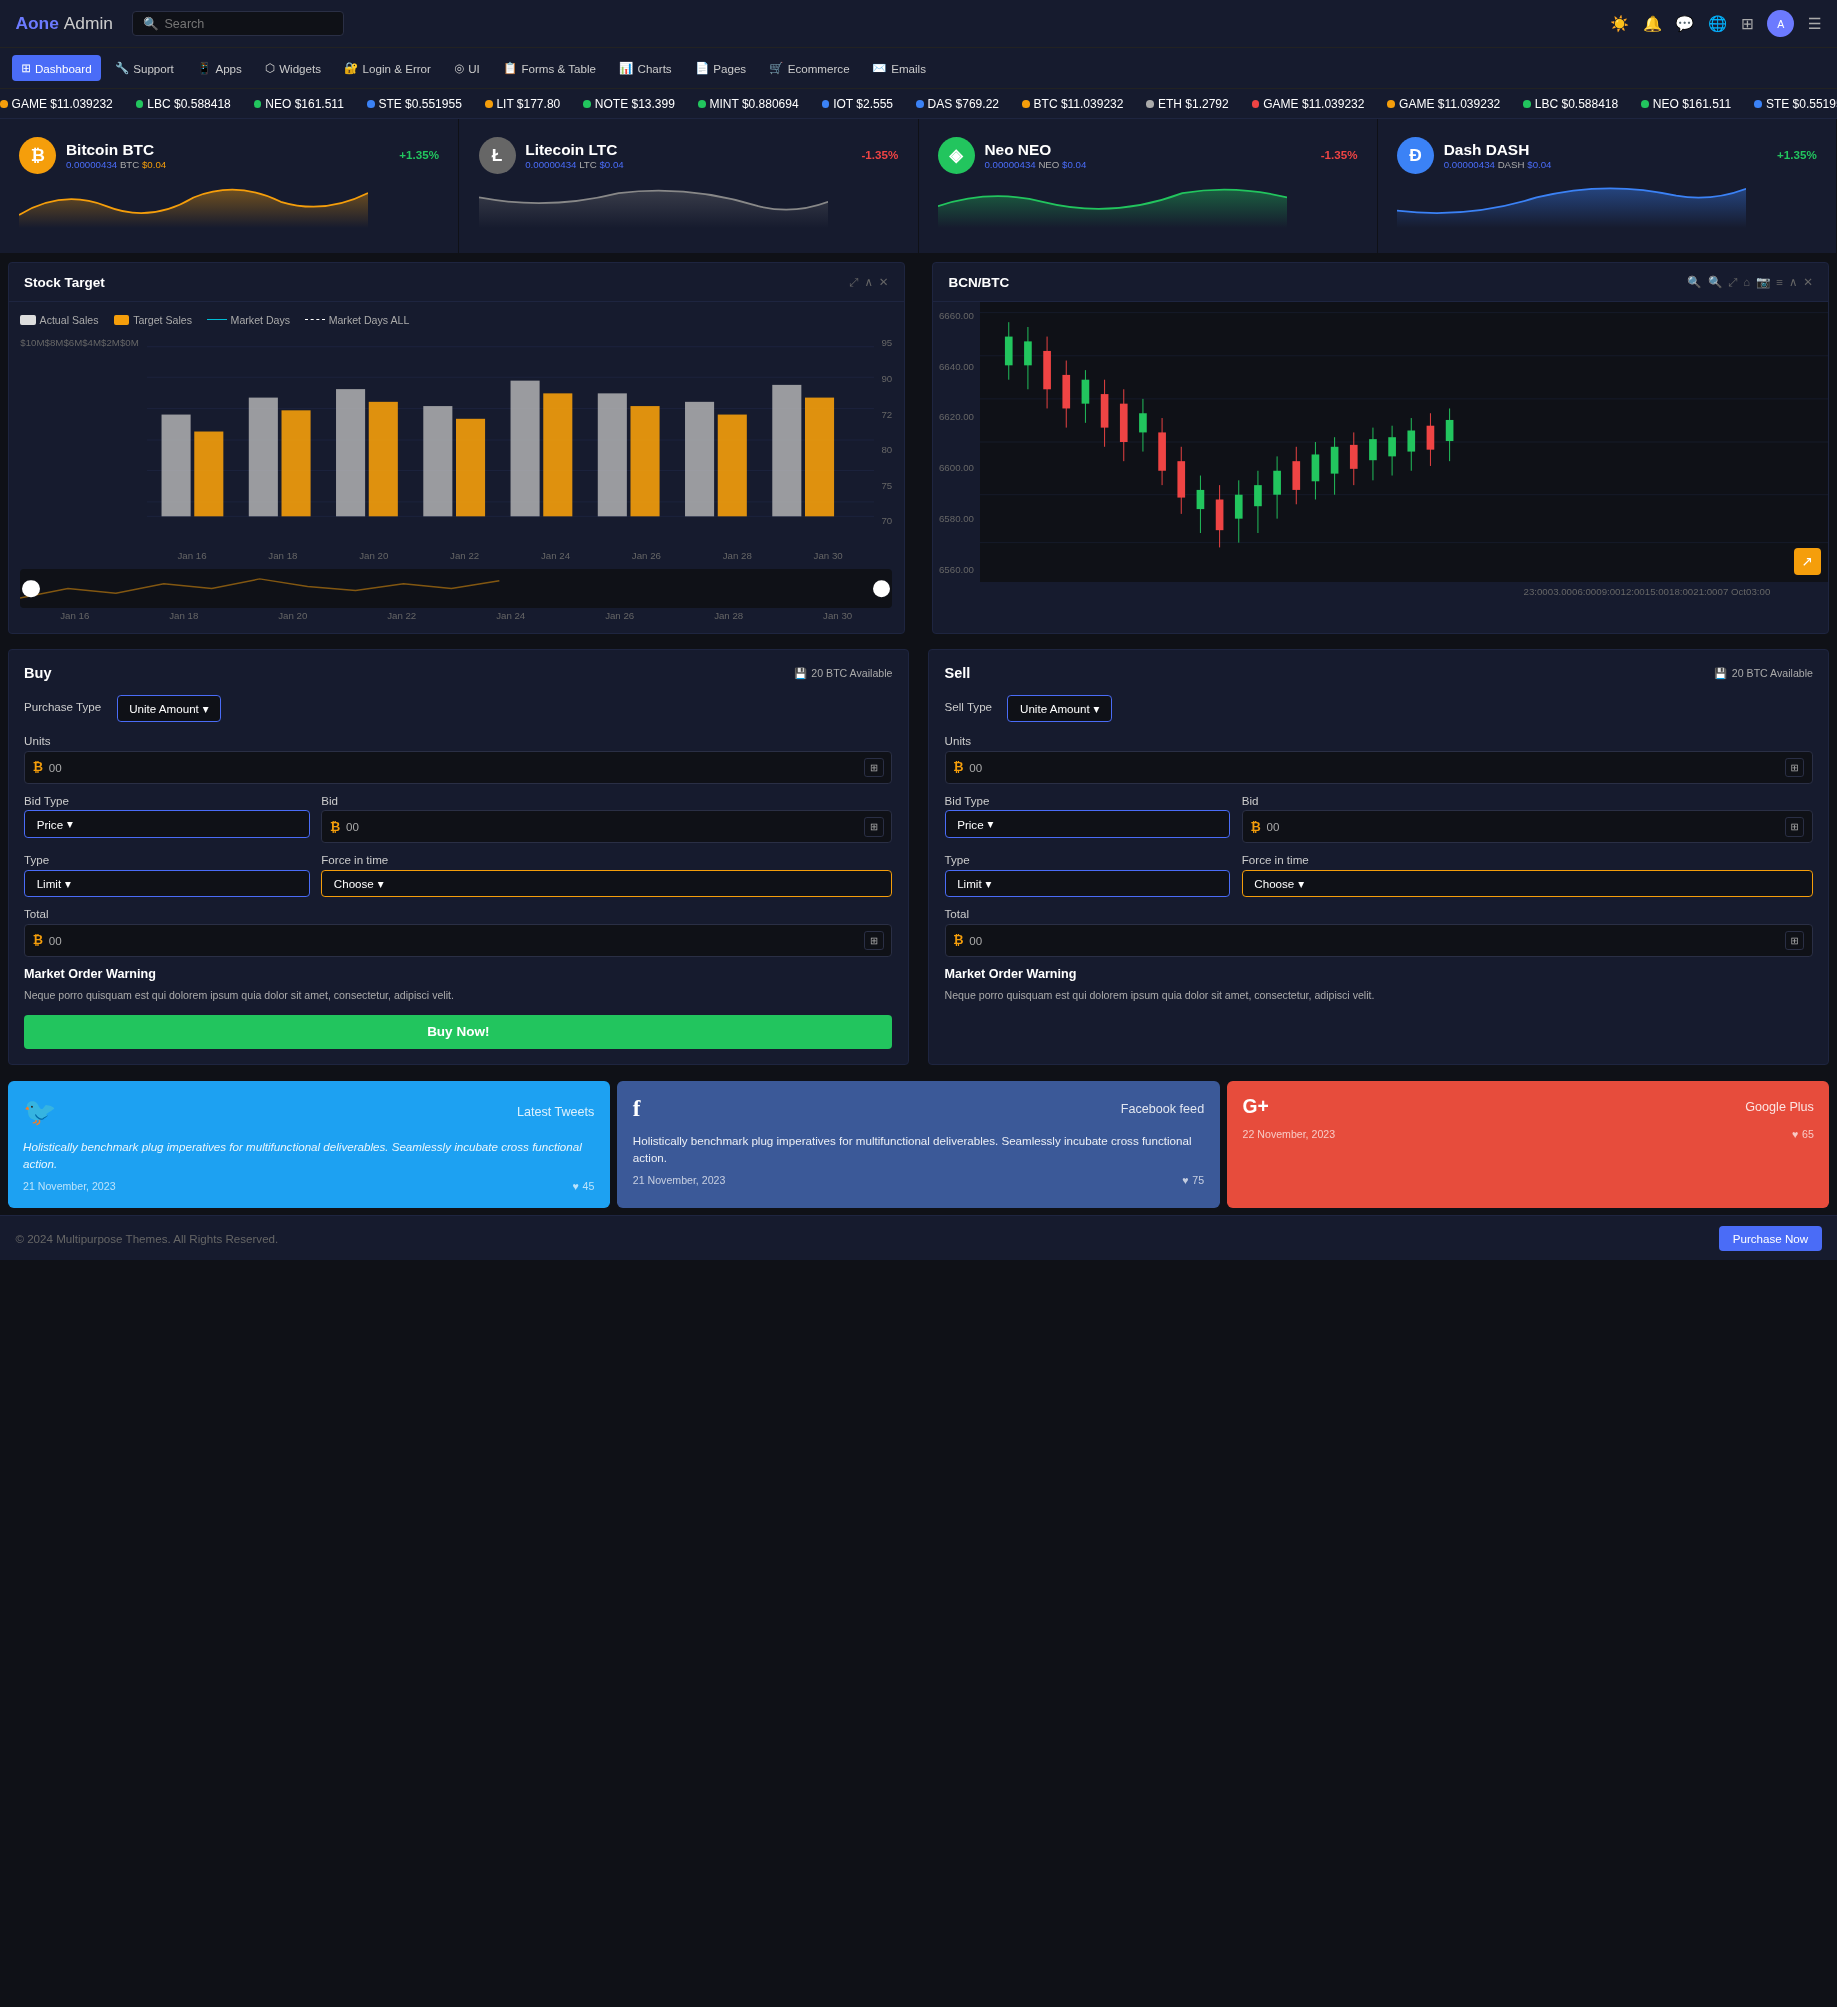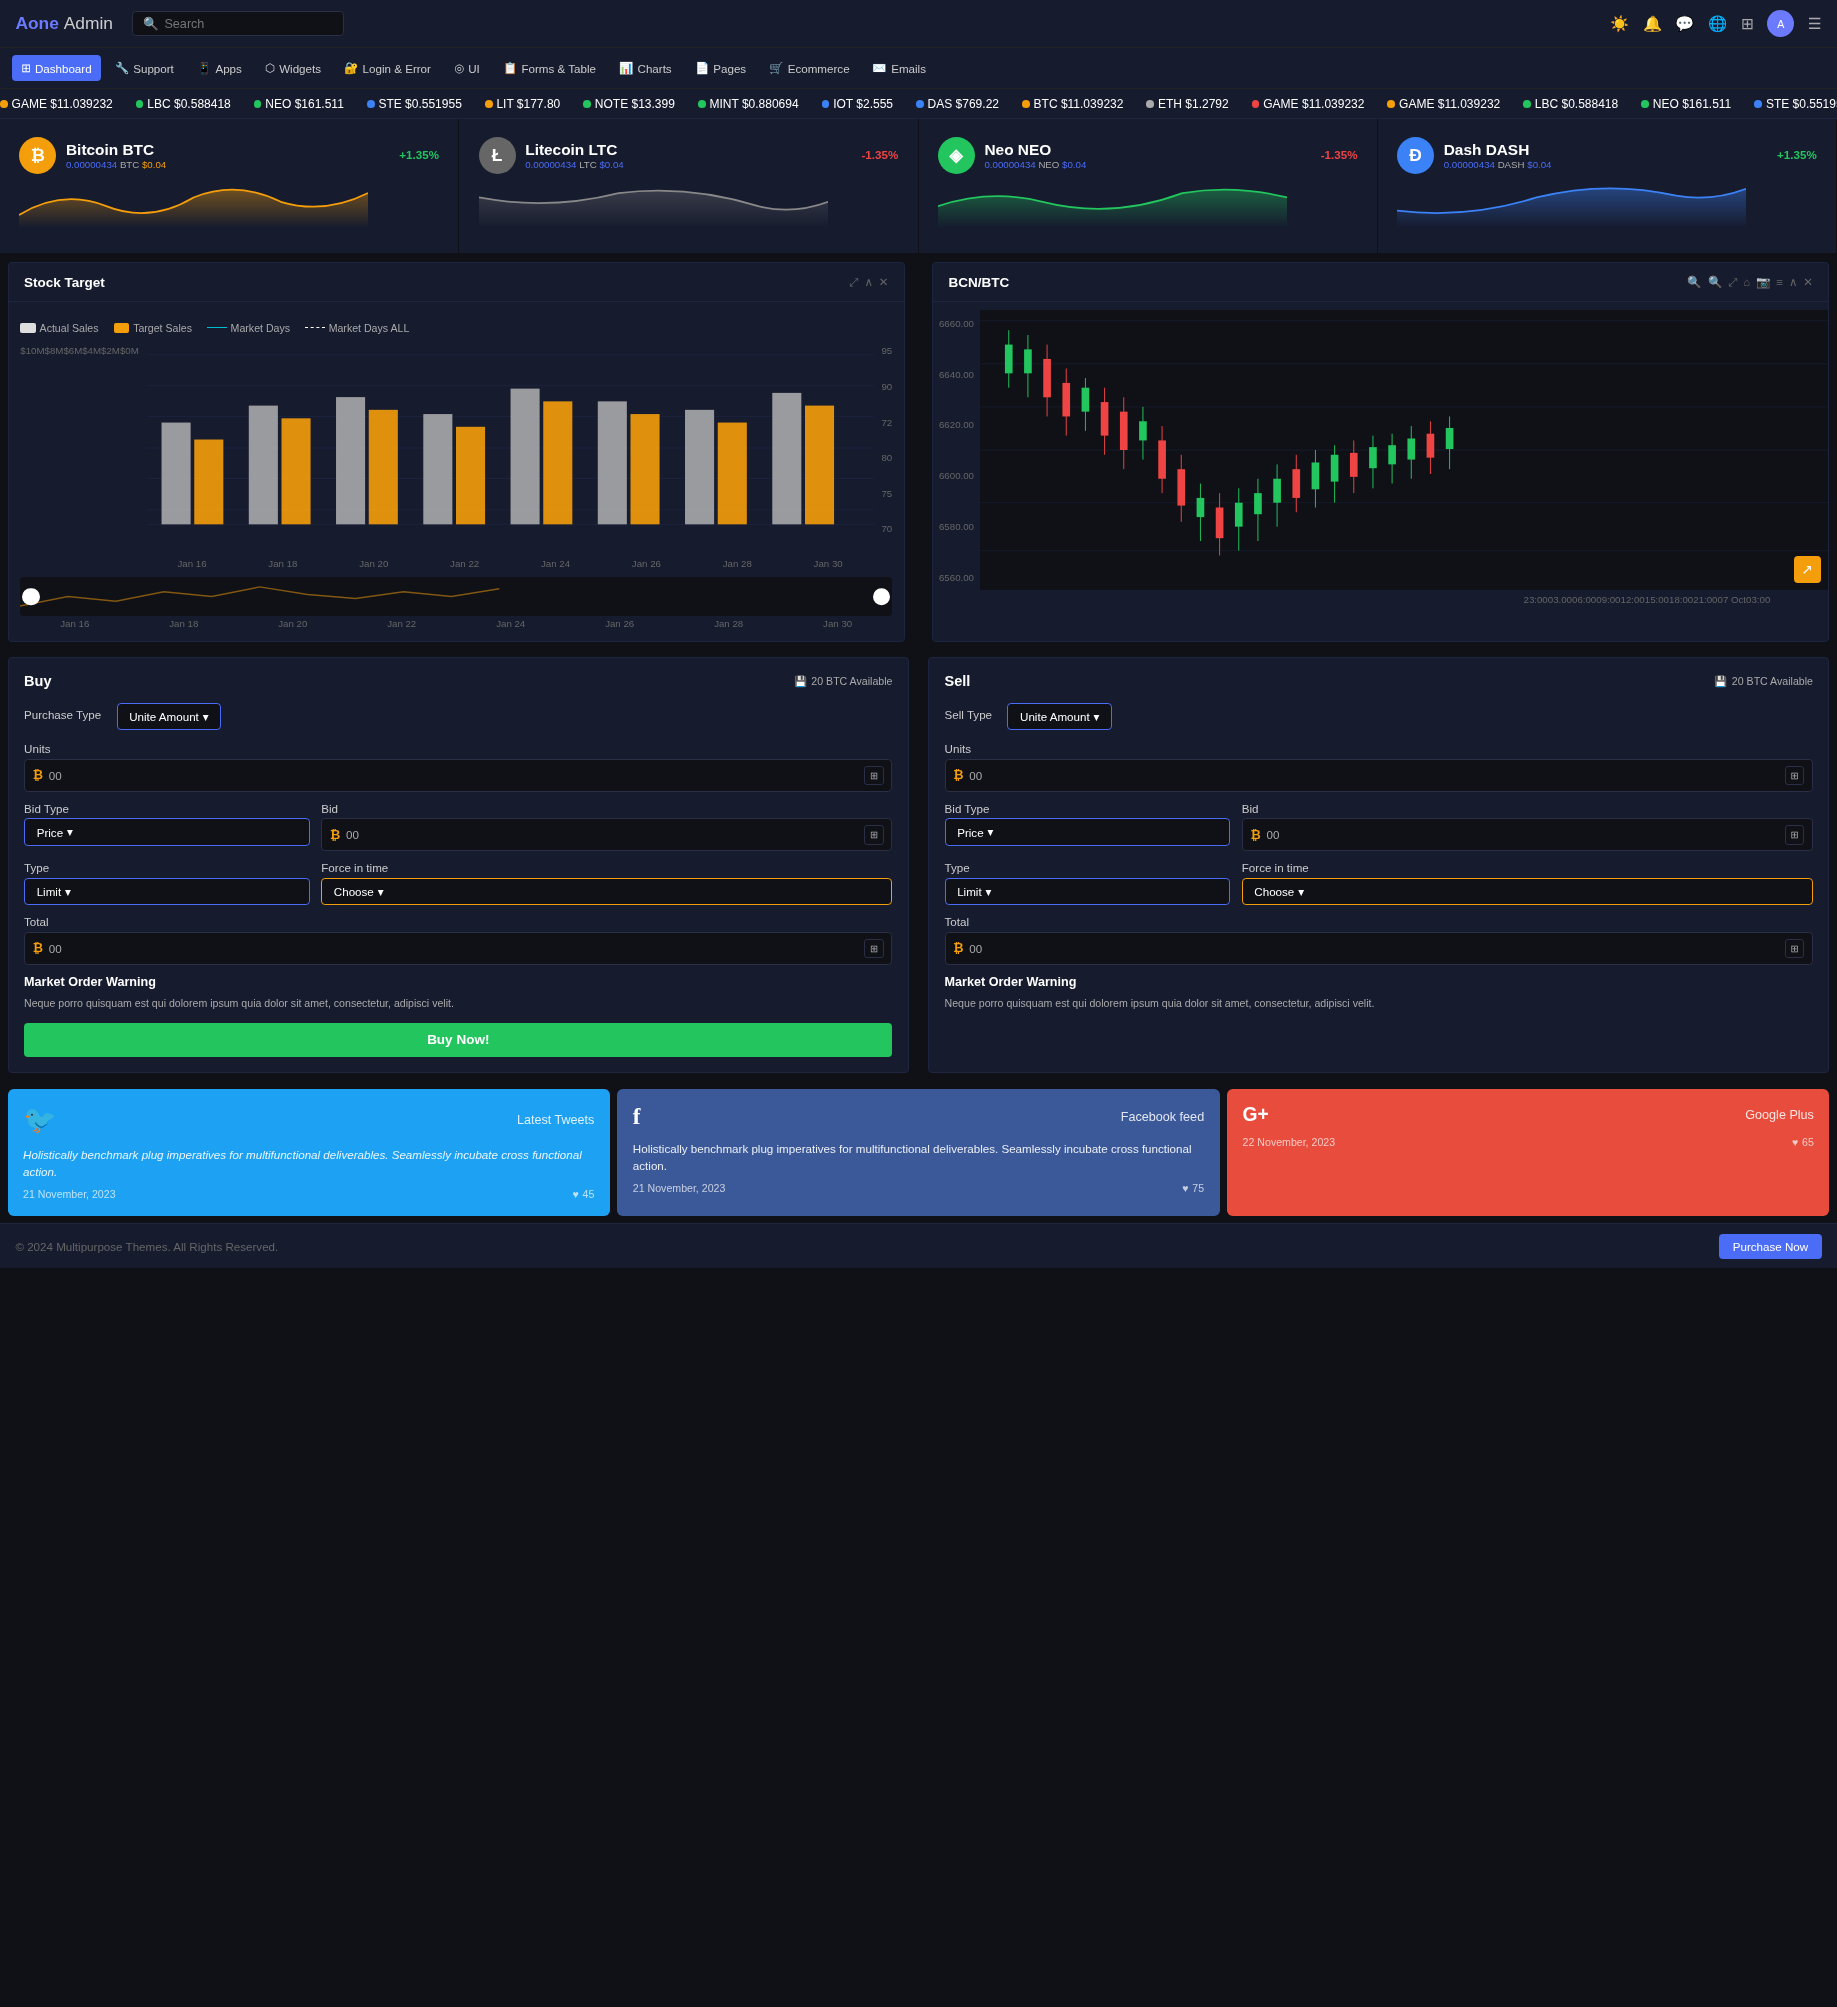--- a/index.html
+++ b/index.html
@@ -35,21 +35,21 @@
     .crypto-change { font-size: 11.6px; font-weight: 600; }
     .pos { color: #22c55e; }
     .neg { color: #ef4444; }
 
     
     .panels-row { display: grid; grid-template-columns: 1fr 1fr; gap: 12px; }
     .panel { background: #161b2e; border: 1px solid #1e2540; margin: 7.7px; border-radius: 3.9px; }
     .panel-header { display: flex; align-items: center; justify-content: space-between; padding: 11.6px 15.4px; border-bottom: 1px solid #1e2540; }
     .panel-title { font-size: 13.5px; font-weight: 600; color: #fff; }
     .panel-actions { display: flex; gap: 5.8px; color: #666; font-size: 11.6px; }
-    .panel-body { padding: 11.6px; margin-top: 8px; }
+    .panel-body { padding: 11.6px; }
 
     
     .chart-legend { display: flex; gap: 15.4px; font-size: 10.6px; color: #aaa; margin-bottom: 7.7px; align-items: center; }
     .legend-item { display: flex; align-items: center; gap: 3.9px; }
     .legend-box { width: 15.4px; height: 9.7px; border-radius: 1.9px; }
     .legend-line { width: 19.3px; height: 1.9px; border-top: 1.9px solid #00bcd4; }
     .legend-dash { width: 19.3px; height: 1.9px; border-top: 1.9px dashed #fff; }
 
     
     .trade-panels { display: grid; grid-template-columns: 1fr 1fr; gap: 4px; }

